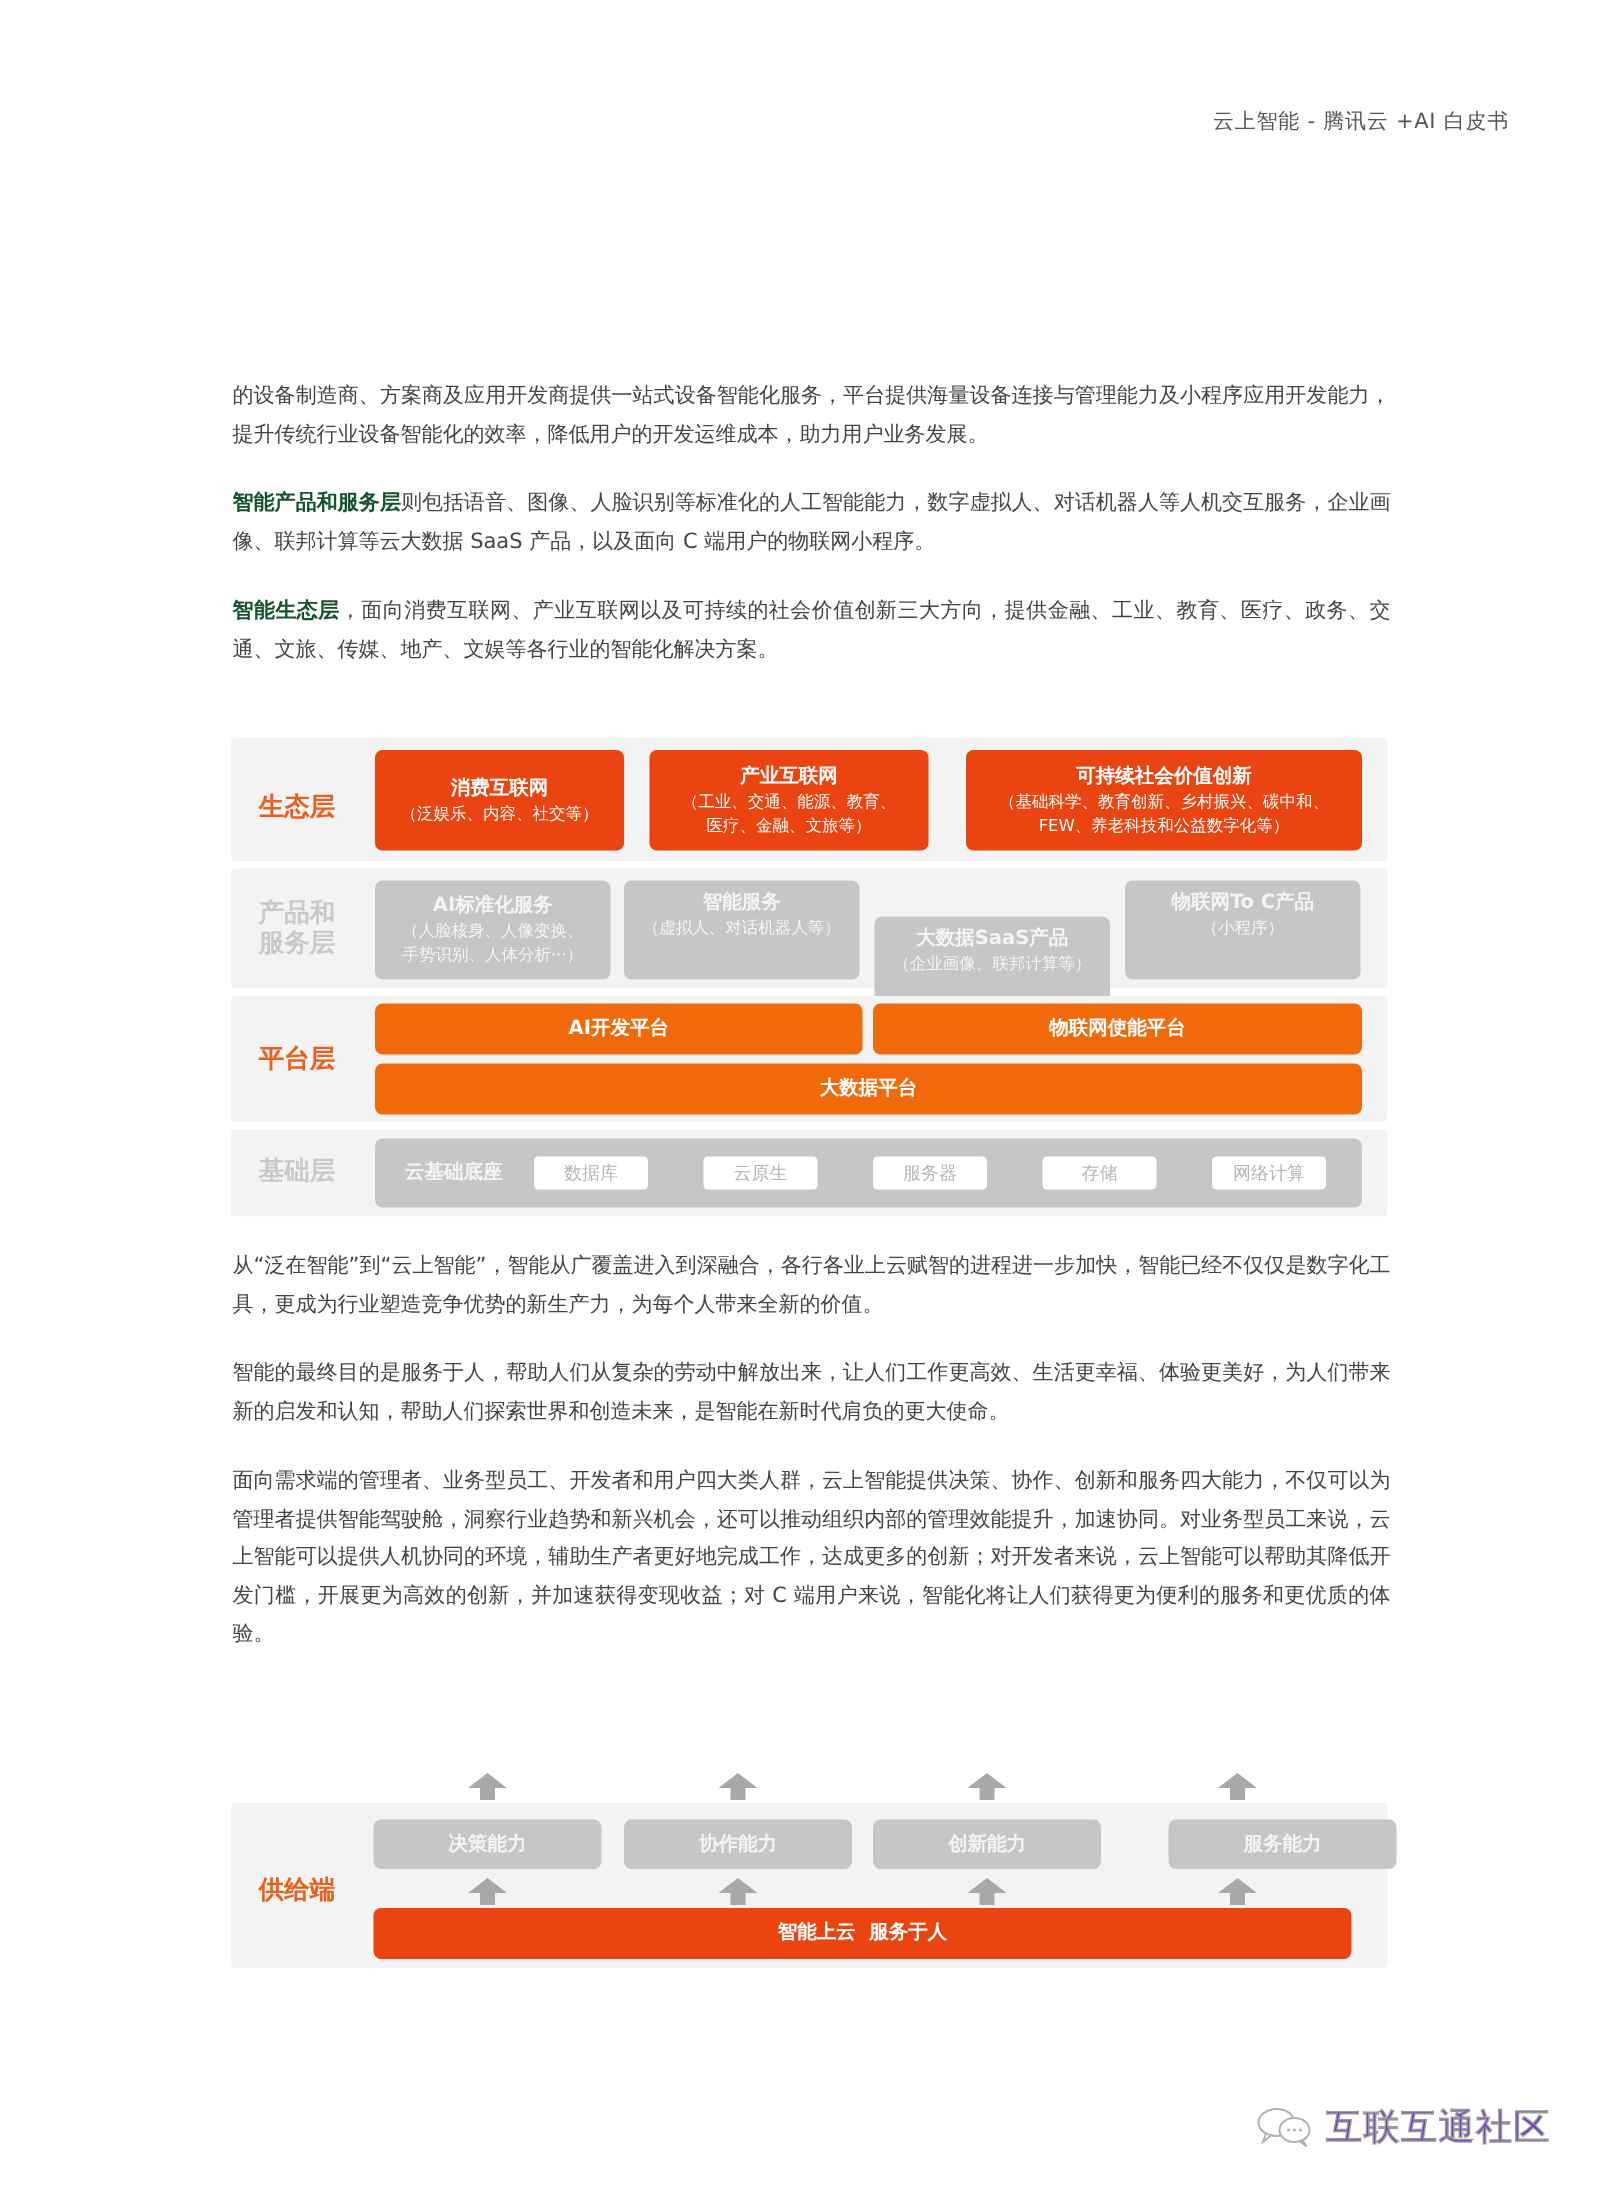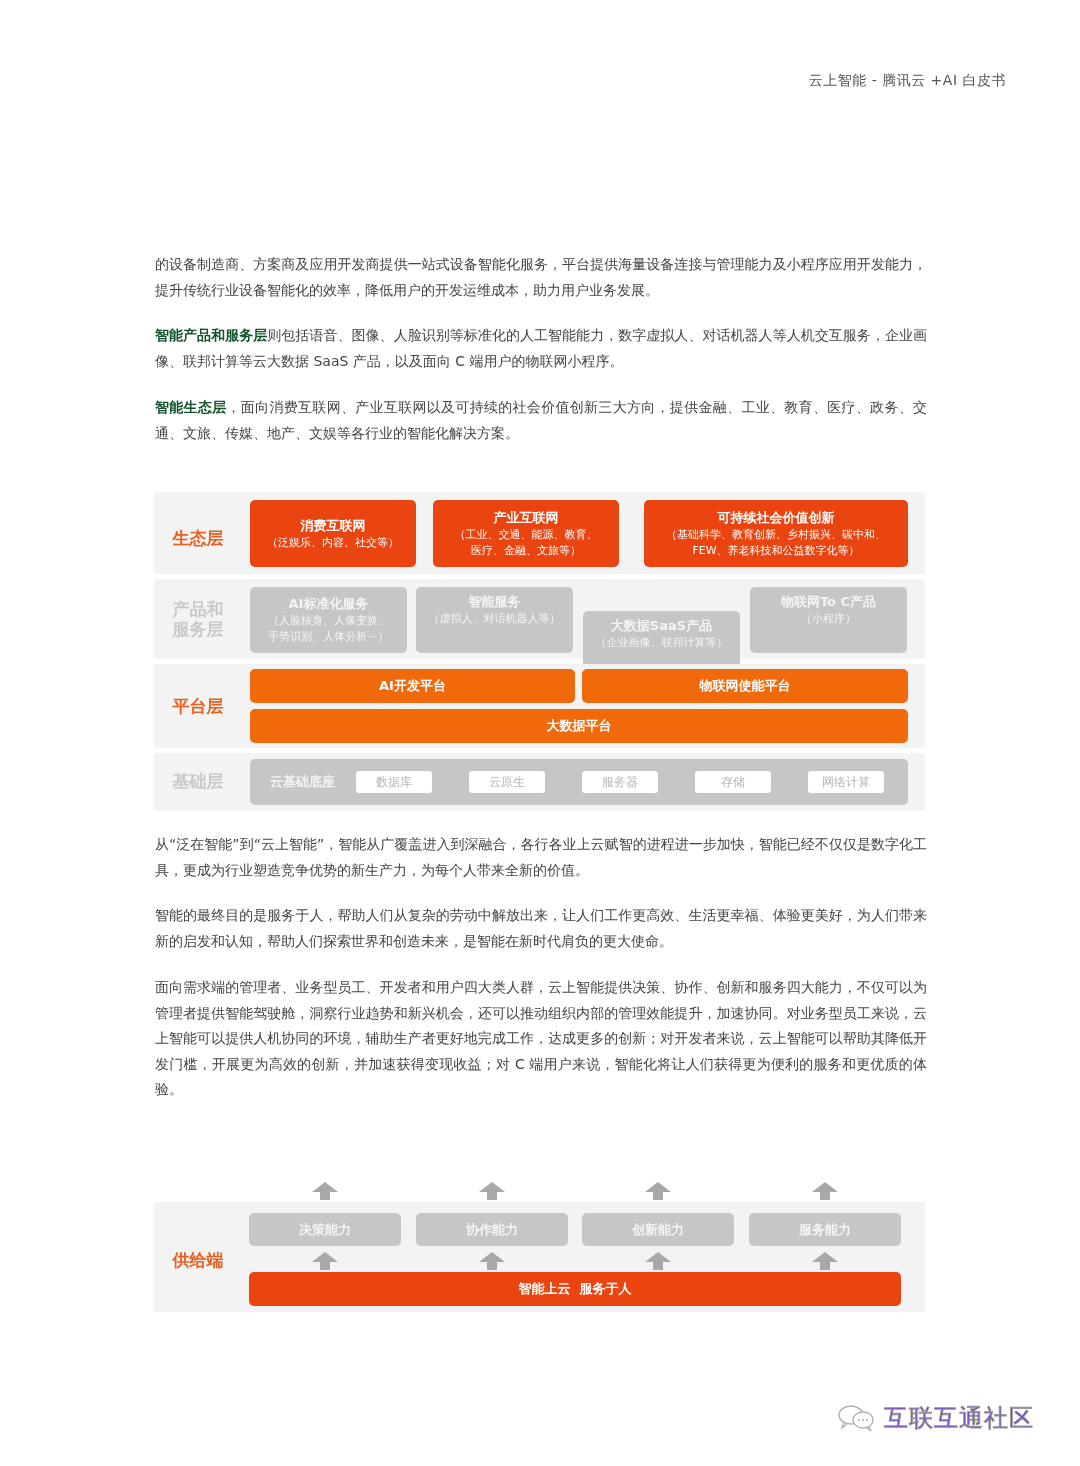--- a/index.html
+++ b/index.html
@@ -144,21 +144,21 @@
     <div class="layer-label lbl-orange" style="top:48px;">供给端</div>
     <div class="box box-gray" style="left:95px; top:11px; width:152px; height:33px;">
         <div class="t">决策能力</div>
       </div>
     <div class="box box-gray" style="left:262px; top:11px; width:152px; height:33px;">
         <div class="t">协作能力</div>
       </div>
     <div class="box box-gray" style="left:428px; top:11px; width:152px; height:33px;">
         <div class="t">创新能力</div>
       </div>
-    <div class="box box-gray" style="left:595px; top:11px; width:152px; height:33px;">
+    <div class="box box-gray" style="left:625px; top:11px; width:152px; height:33px;">
         <div class="t">服务能力</div>
       </div>
 
     <div class="arrow" style="left:158px; top:50px;">
         <div class="head"></div>
         <div class="stem"></div>
       </div>
     <div class="arrow" style="left:325px; top:50px;">
         <div class="head"></div>
         <div class="stem"></div>

